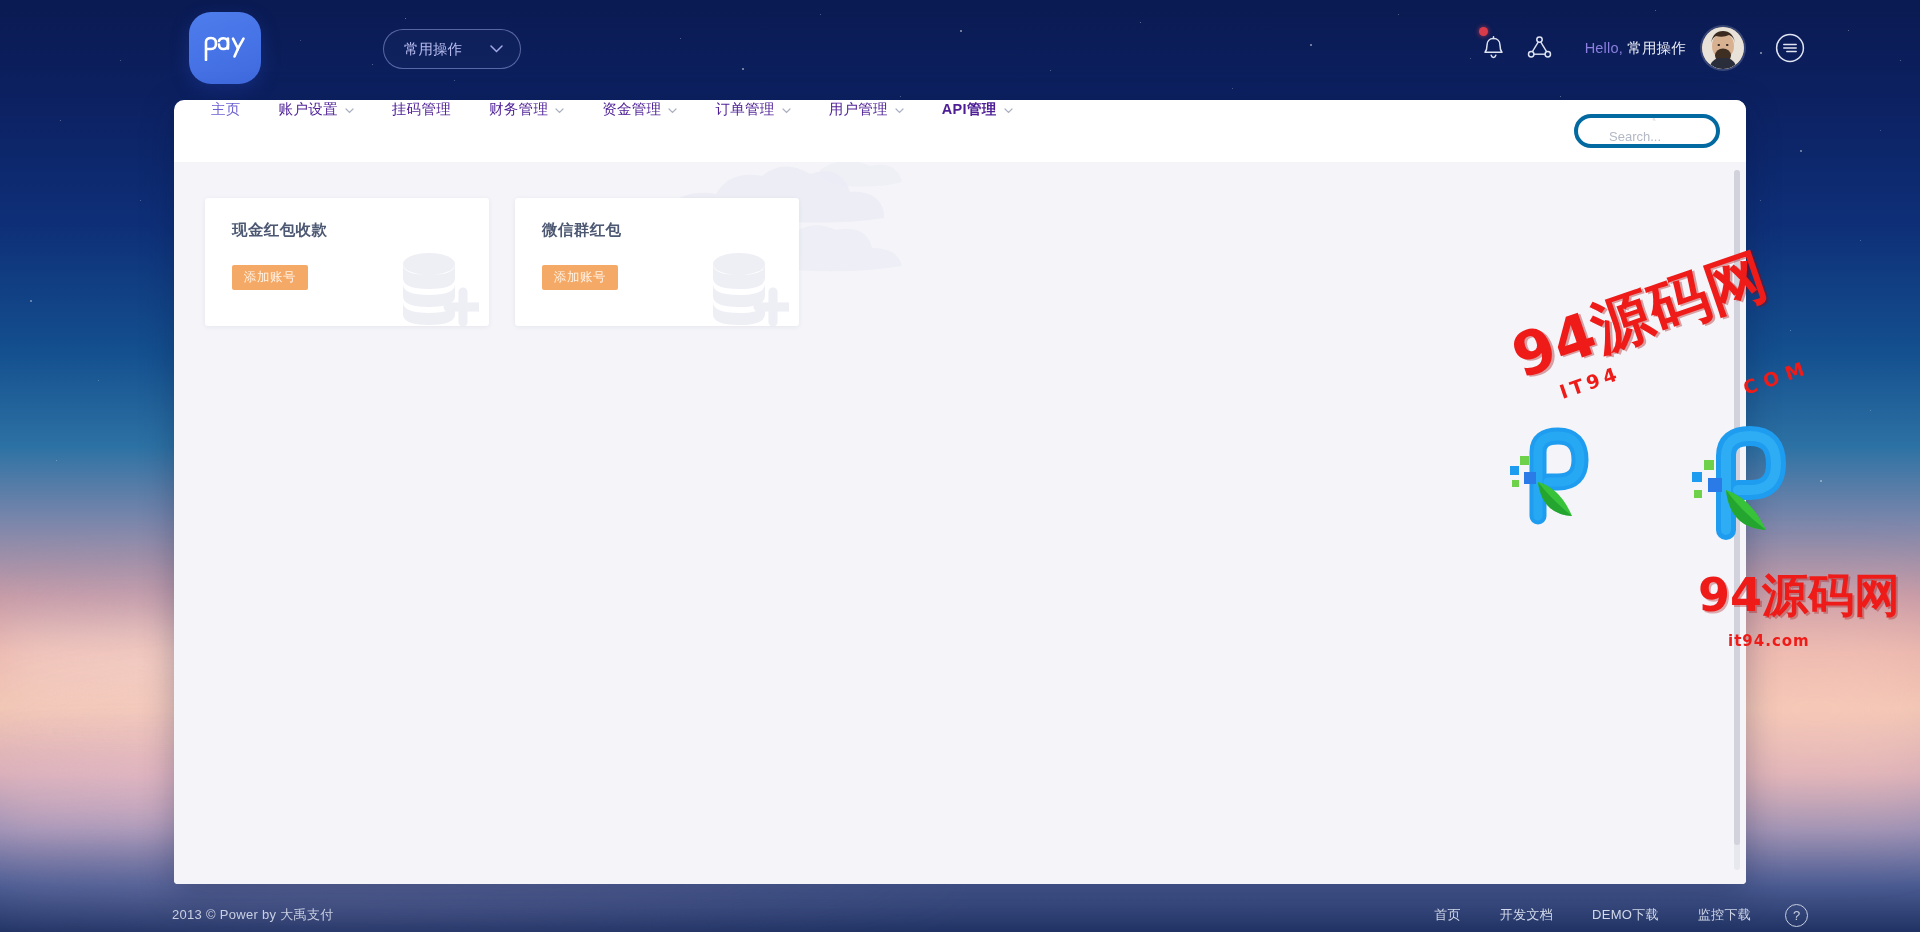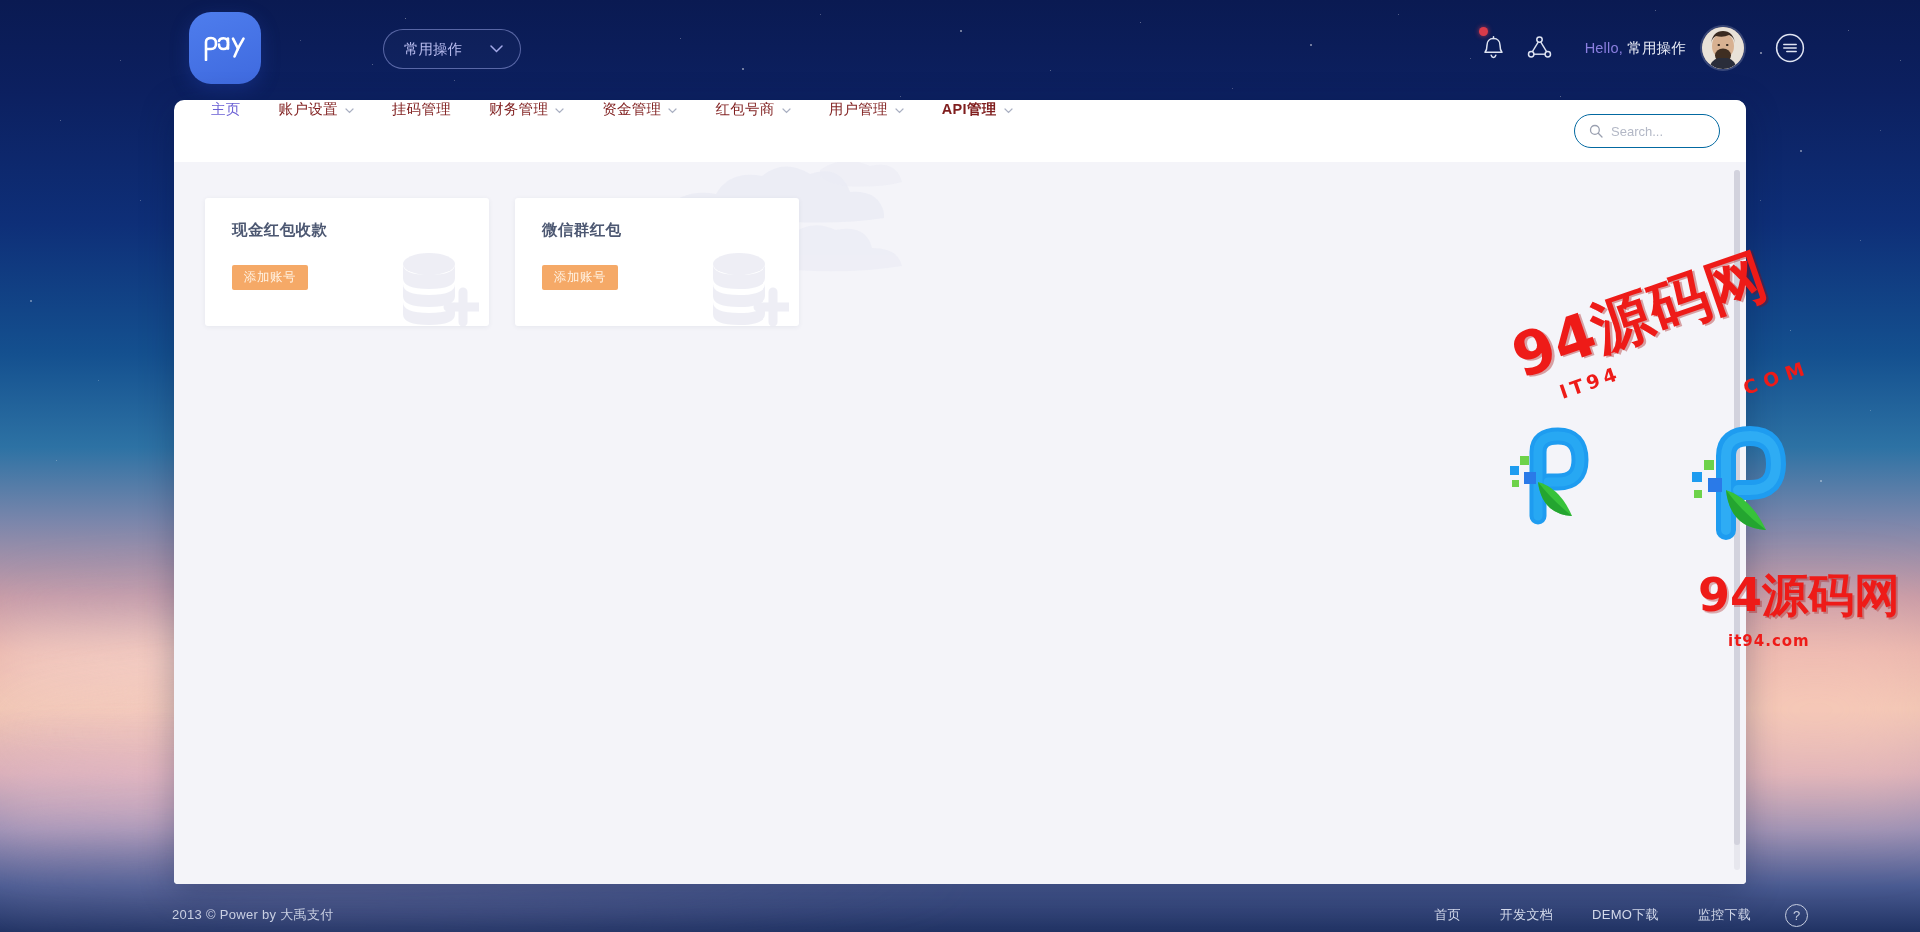--- a/index.html
+++ b/index.html
@@ -127,32 +127,32 @@
     overflow: hidden;
   }
   .navbar {
     height: 62px; background: #ffffff;
     display: flex; align-items: flex-start; padding-left: 18px;
     position: relative;
     margin-left: 19px;
   }
   .navitem {
     display: flex; align-items: center; gap: 7px;
-    font-size: 14.5px; color: #7f1d1d; cursor: pointer;
+    font-size: 14.5px; color: #4c1d95; cursor: pointer;
     margin-right: 38px; white-space: nowrap; letter-spacing: .3px;
   }
   .navitem.active { color: #6a5fd4; }
   .navitem .nchev { font-size: 10px; color: #aab0c2; line-height: 1; margin-top: 2px; }
   .navitem.api { font-weight: 700; }
 
   .searchbox {
     position: absolute; right: 26px; top: 14px;
     width: 146px; height: 34px; border-radius: 18px;
-    border: 1px solid #0369a1; background: #fff;
-    display: flex; align-items: center; padding-left: 14px; gap: 8px;
+    border: 4px solid #0369a1; background: #fff;
+    display: flex; align-items: center; padding-left: 14px; gap: 8px; flex-direction: column;
   }
   .searchbox input {
     border: none; outline: none; font-size: 13px; color: #9aa0b0;
     background: transparent; width: 90px;
     font-family: "Liberation Sans", sans-serif;
   }
   .searchbox input::placeholder { color: #b3b8c6; }
 
   
   .content {
@@ -381,21 +381,21 @@
                 <path d="M1 1 L4.5 4.5 L8 1" fill="none" stroke="#aab0c2" stroke-width="1.2" stroke-linecap="round"></path>
               </svg></span>
           </div>
           <div class="navitem">
             <span>资金管理</span>
             <span class="nchev"><svg width="9" height="6" viewBox="0 0 9 6">
                 <path d="M1 1 L4.5 4.5 L8 1" fill="none" stroke="#aab0c2" stroke-width="1.2" stroke-linecap="round"></path>
               </svg></span>
           </div>
           <div class="navitem">
-            <span>红包号商</span>
+            <span>订单管理</span>
             <span class="nchev"><svg width="9" height="6" viewBox="0 0 9 6">
                 <path d="M1 1 L4.5 4.5 L8 1" fill="none" stroke="#aab0c2" stroke-width="1.2" stroke-linecap="round"></path>
               </svg></span>
           </div>
           <div class="navitem">
             <span>用户管理</span>
             <span class="nchev"><svg width="9" height="6" viewBox="0 0 9 6">
                 <path d="M1 1 L4.5 4.5 L8 1" fill="none" stroke="#aab0c2" stroke-width="1.2" stroke-linecap="round"></path>
               </svg></span>
           </div>

